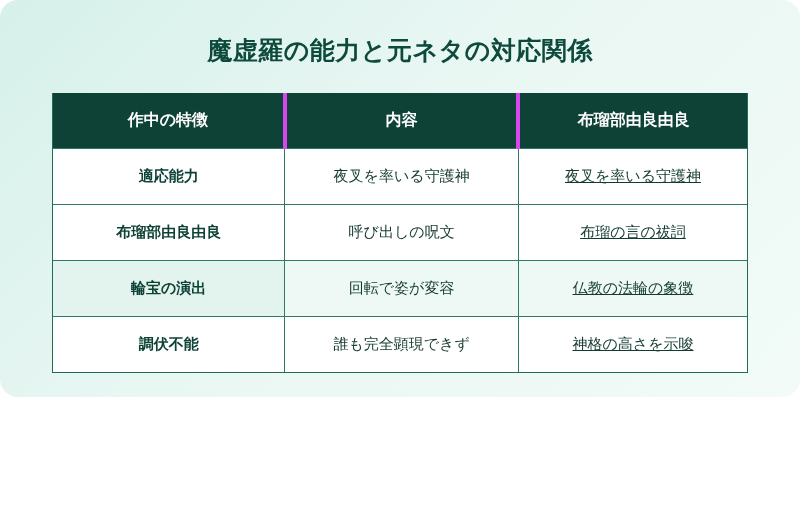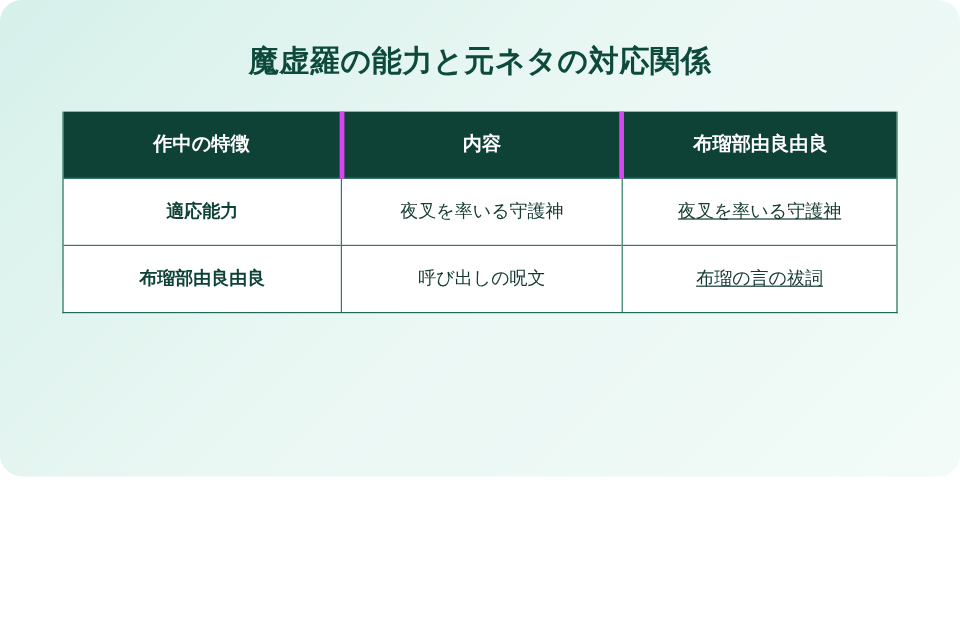--- a/index.html
+++ b/index.html
@@ -106,17 +106,27 @@
         <tr>
           <td class="col-feature">適応能力</td>
           <td>夜叉を率いる守護神</td>
           <td>夜叉を率いる守護神</td>
         </tr>
         <tr>
           <td class="col-feature">布瑠部由良由良</td>
           <td>呼び出しの呪文</td>
           <td>布瑠の言の祓詞</td>
         </tr>
+        <tr class="alt">
+          <td class="col-feature">輪宝の演出</td>
+          <td>回転で姿が変容</td>
+          <td>仏教の法輪の象徴</td>
+        </tr>
+        <tr>
+          <td class="col-feature">調伏不能</td>
+          <td>誰も完全顕現できず</td>
+          <td>神格の高さを示唆</td>
+        </tr>
       </tbody>
     </table>
   </div>
 
 </div>
 
 </body></html>

